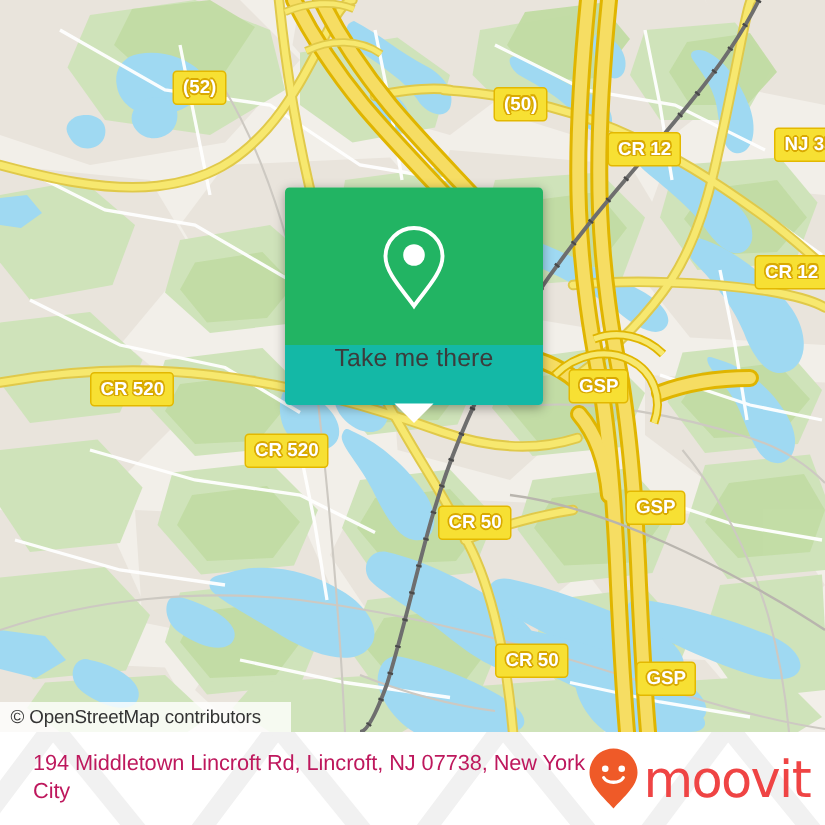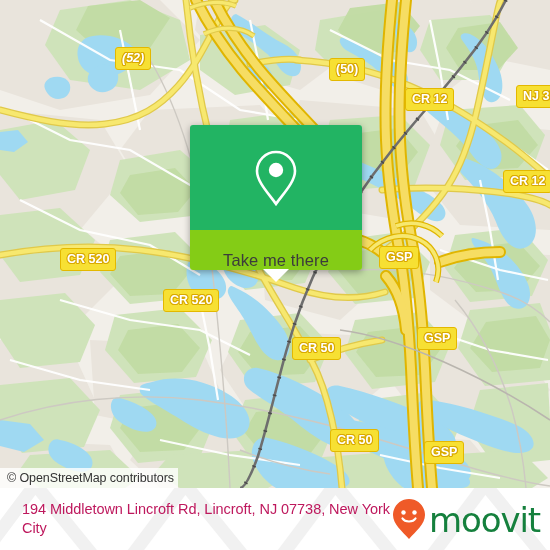--- a/index.html
+++ b/index.html
@@ -34,21 +34,21 @@
   .map svg { display: block; }
 
   
   .attrib {
     position: absolute;
     left: 0;
     top: 468px;
     height: 20px;
     display: flex;
     align-items: center;
-    padding: 0 4px 0 7px;
+    padding: 0 20px 0 7px;
     background: rgba(255,255,255,0.80);
     font-size: 12.5px;
     color: #333333;
     letter-spacing: -0.1px;
     white-space: nowrap;
   }
 
   
   .callout {
     position: absolute;
@@ -63,24 +63,24 @@
   .callout-green {
     height: 105px;
     background: #22b463;
     border-radius: 3px 3px 0 0;
     display: flex;
     align-items: center;
     justify-content: center;
   }
   .callout-white {
     height: 40px;
-    background: #84cc16;
+    background: #14b8a6;
     border-radius: 0 0 3px 3px;
     display: flex;
-    align-items: flex-end;
+    align-items: flex-start;
     justify-content: center;
     position: relative;
   }
   .callout-label {
     font-size: 16.5px;
     color: #3c3c3c;
     letter-spacing: 0.1px;
   }
   .callout-tail {
     position: absolute;
@@ -128,21 +128,21 @@
     letter-spacing: -0.05px;
   }
   .brand {
     display: flex;
     align-items: center;
     gap: 2px;
     flex: none;
   }
   .brand-word {
     font-size: 34px;
-    color: #15803d;
+    color: #ef4444;
     letter-spacing: -1.1px;
     font-family: "DejaVu Sans", sans-serif;
     line-height: 1;
     margin-left: 1px;
     margin-top: 2px;
   }
 
   
   .shield {
     position: absolute;
@@ -387,21 +387,21 @@
         </g>
 
         <g fill="none">
           <path d="M550,420 C520,400 480,378 444,362 C408,346 372,334 340,330" stroke="#b9b5ae" stroke-width="1.6"></path>
         </g>
 
       </g>
     </svg>
 
     <div id="shield-layer">
-        <div class="shield" style="left: 115px; top: 47px; font-style: italic;">(52)</div>
+        <div class="shield" style="left: 115px; top: 47px;">(52)</div>
         <div class="shield" style="left: 293px; top: 58px; margin-left: 36px;">(50)</div>
         <div class="shield" style="left: 405px; top: 88px;">CR 12</div>
         <div class="shield" style="left: 516px; top: 85px;">NJ 35</div>
         <div class="shield" style="left: 503px; top: 170px;">CR 12</div>
         <div class="shield" style="left: 60px; top: 248px;">CR 520</div>
         <div class="shield" style="left: 163px; top: 289px;">CR 520</div>
         <div class="shield" style="left: 379px; top: 246px;">GSP</div>
         <div class="shield" style="left: 292px; top: 337px;">CR 50</div>
         <div class="shield" style="left: 417px; top: 327px;">GSP</div>
         <div class="shield" style="left: 330px; top: 429px;">CR 50</div>

